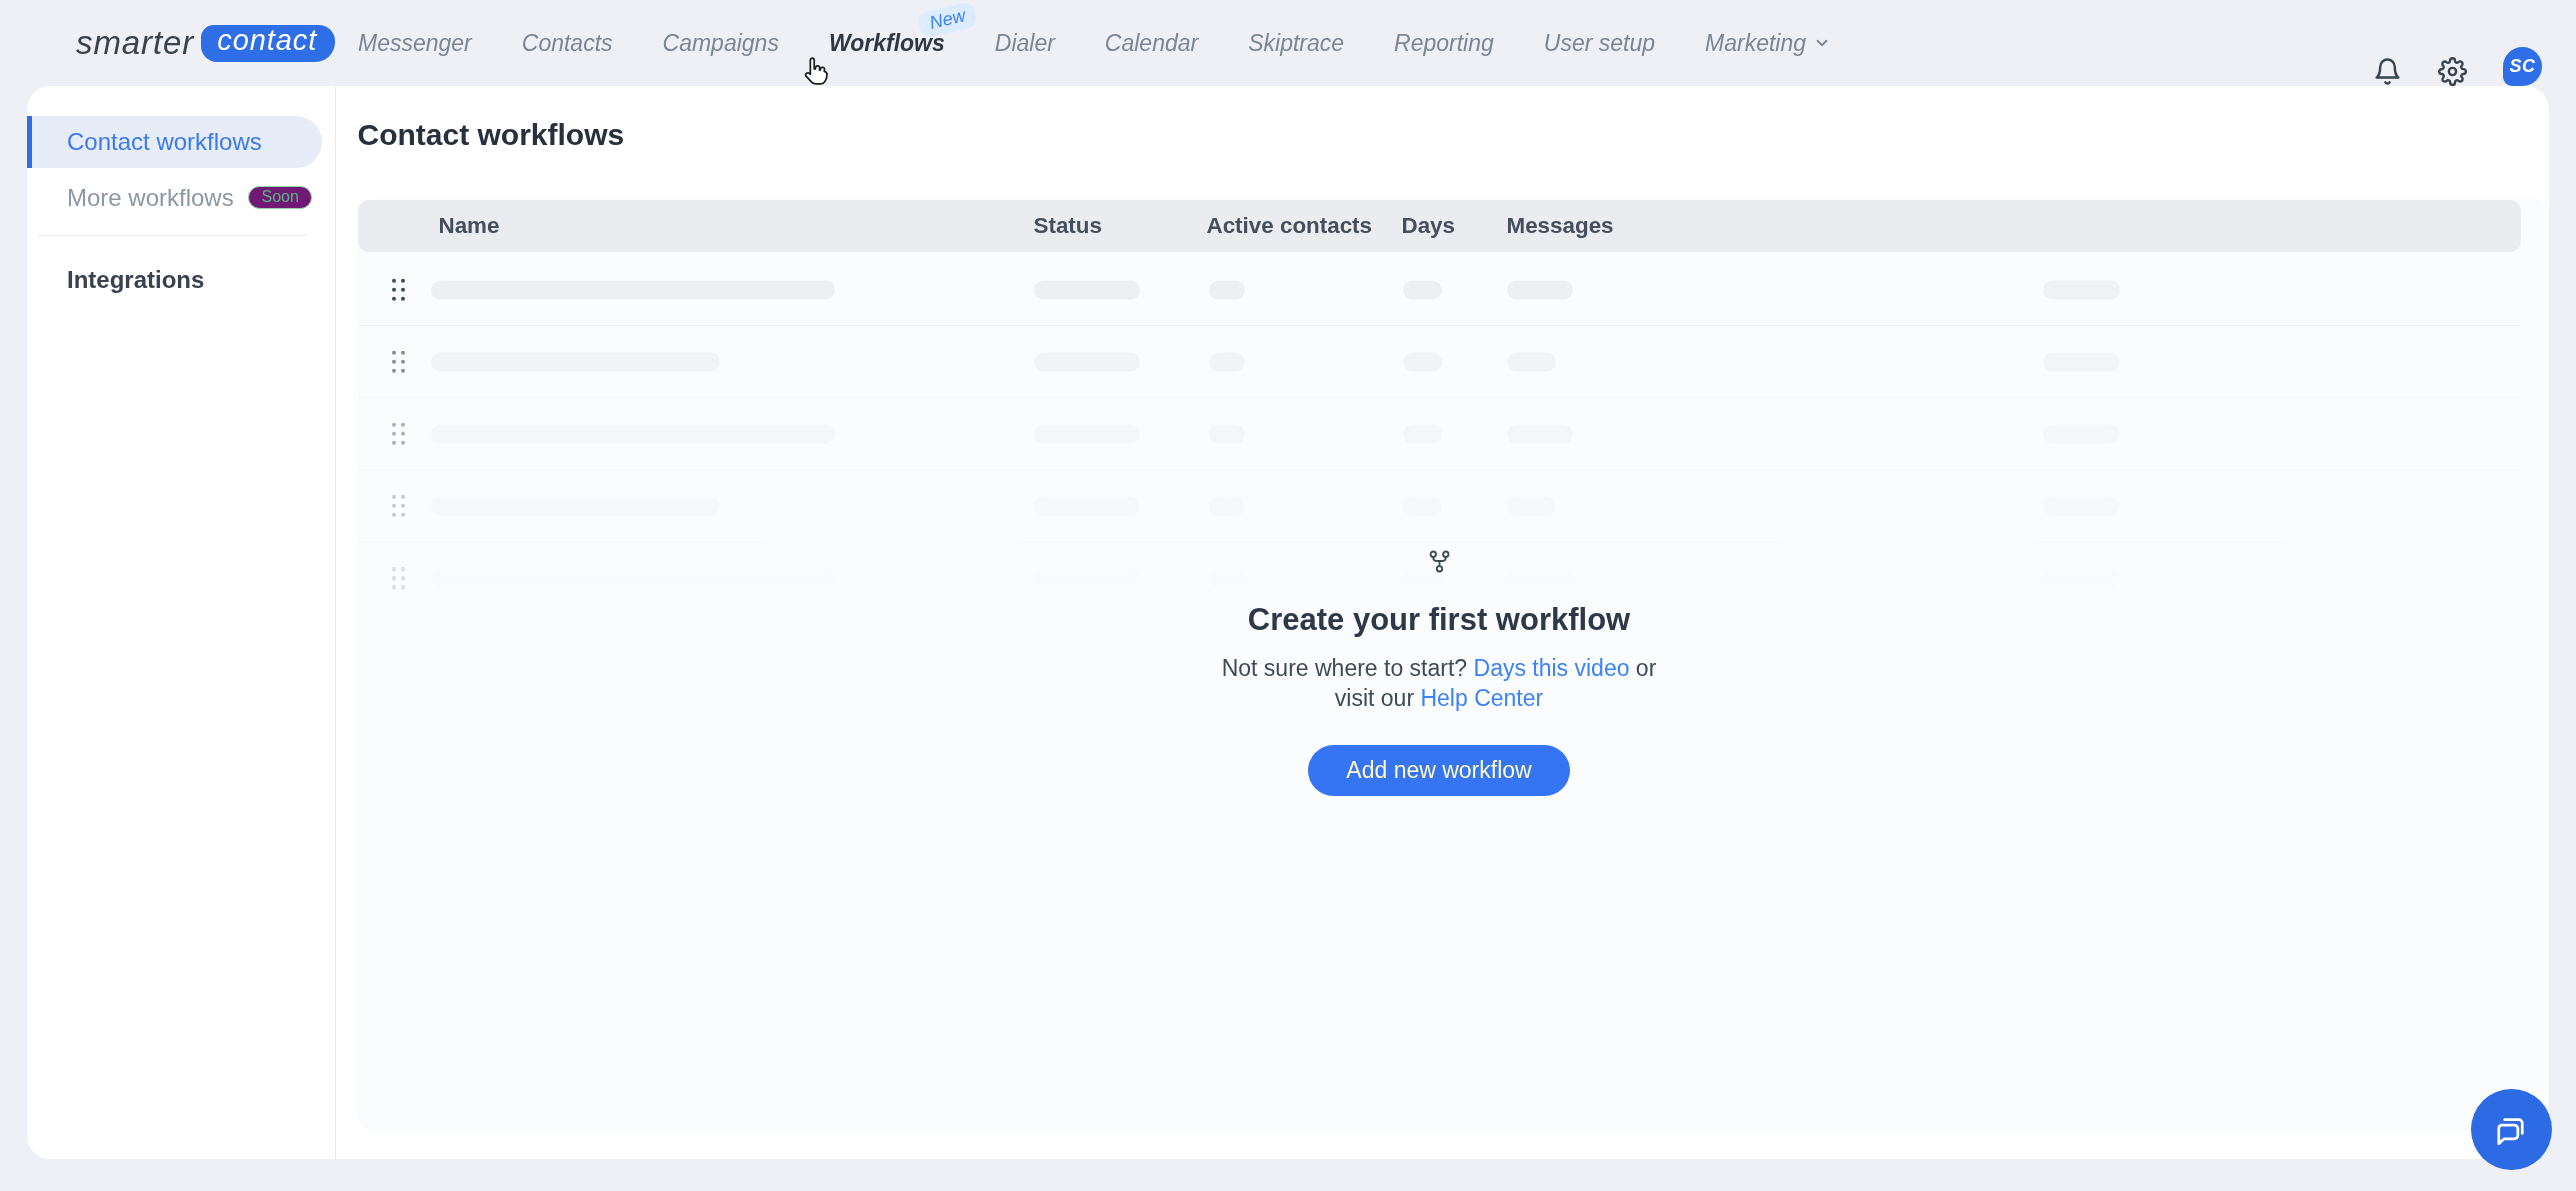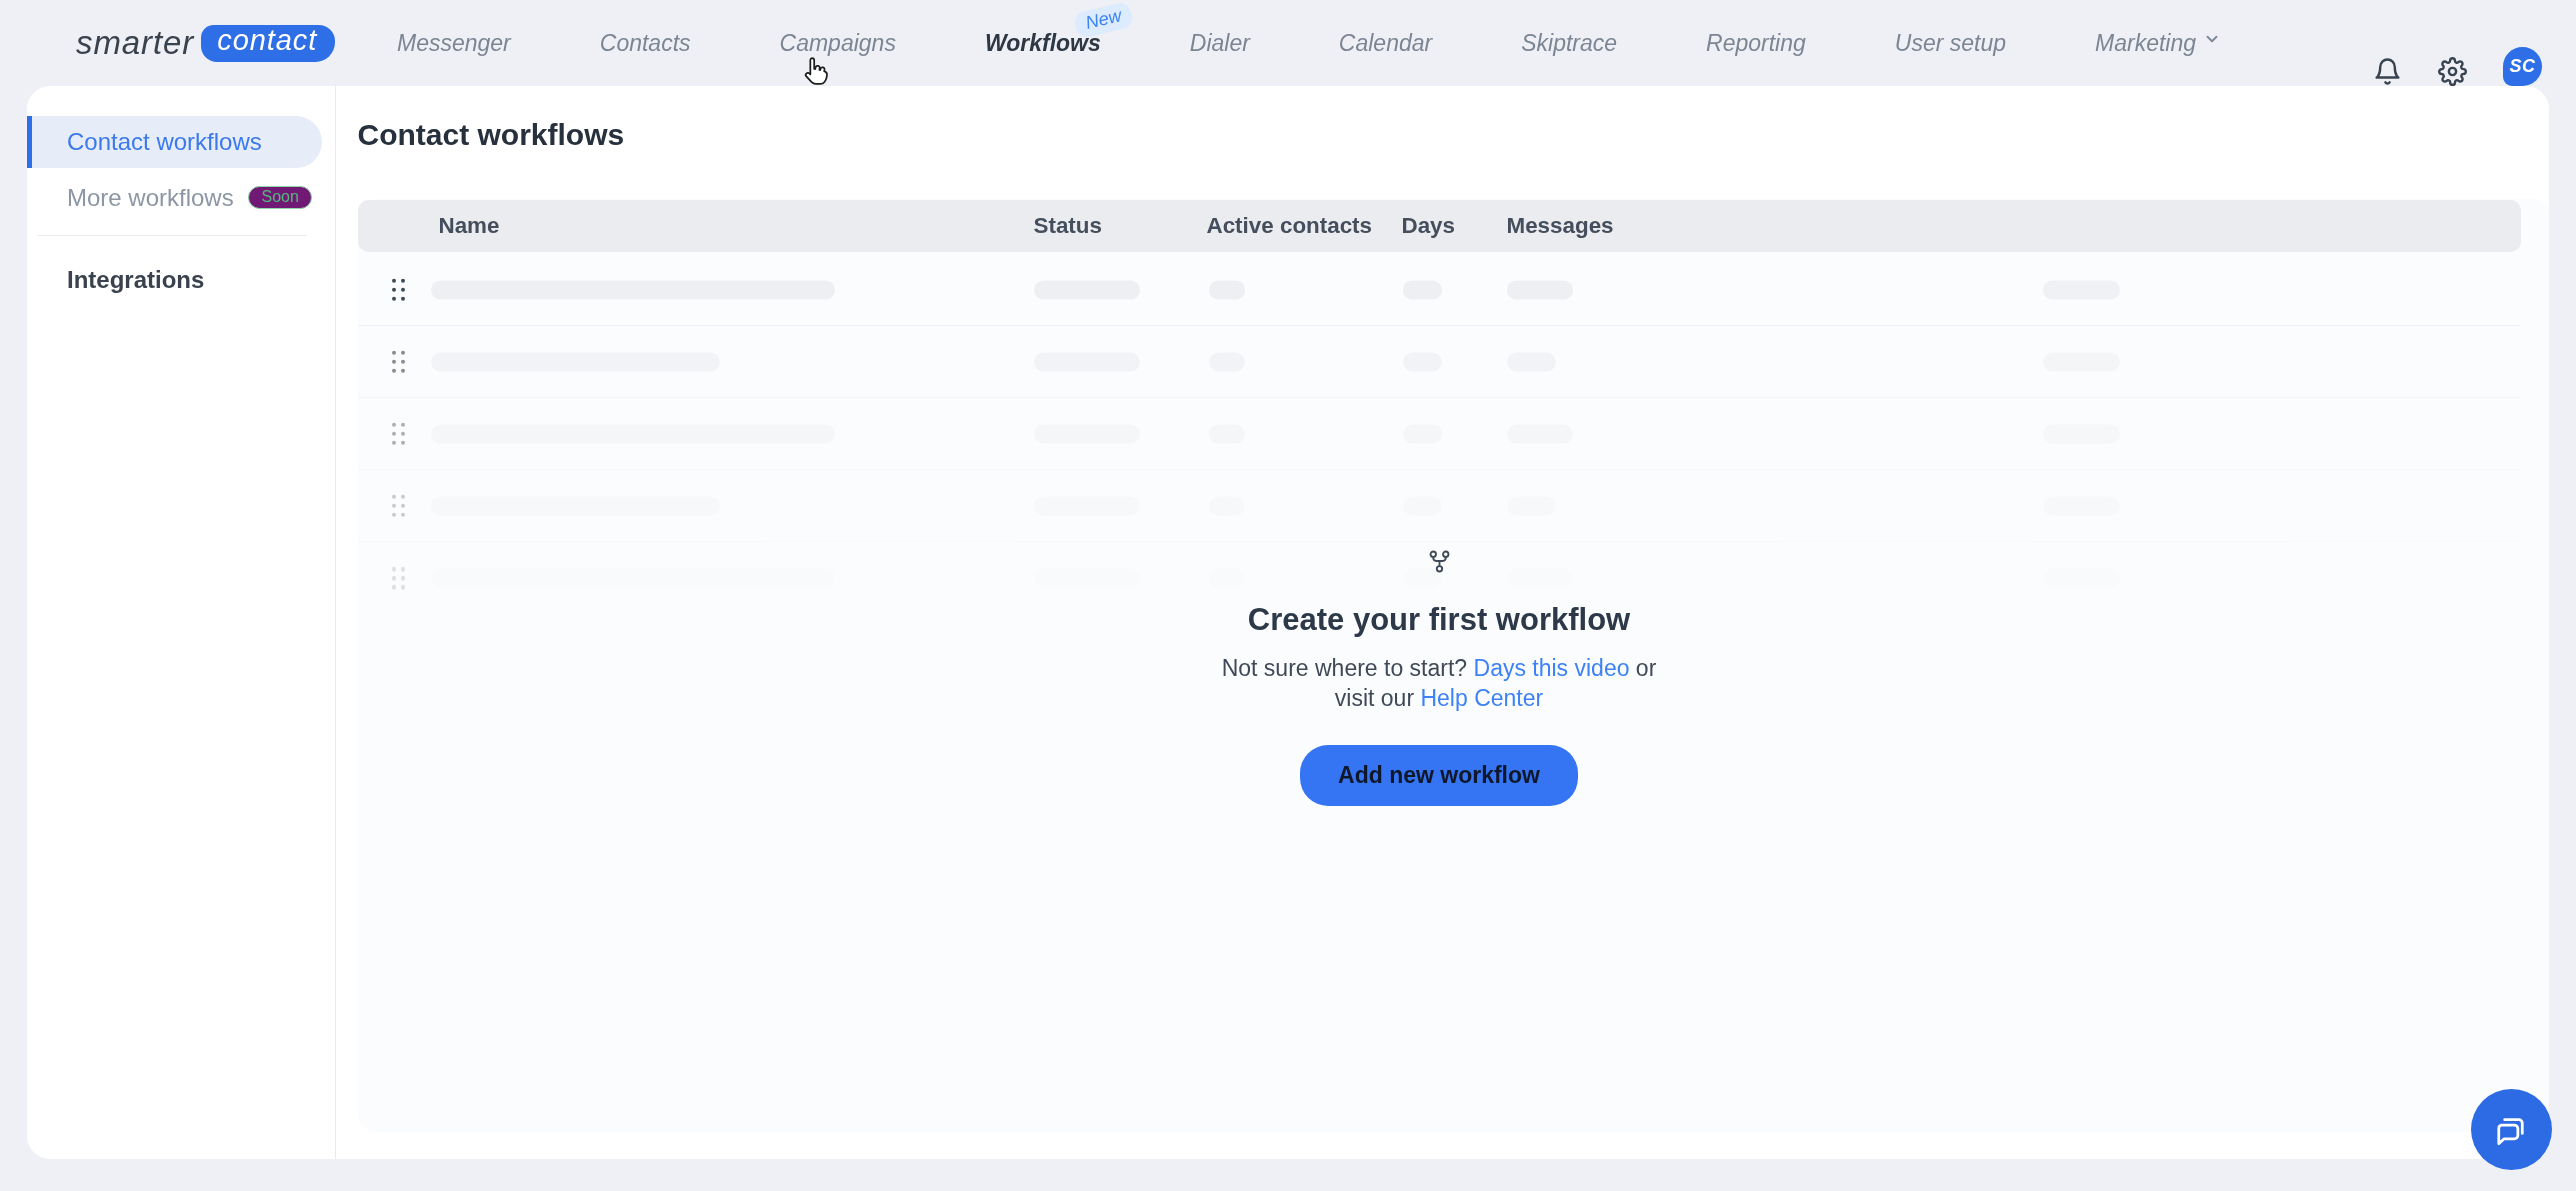--- a/index.html
+++ b/index.html
@@ -14,21 +14,21 @@
   
   .topbar { position:absolute; left:0; top:0; width:100%; height:86px;font-style:italic; }
   .logo { position:absolute; left:76px; top:0; height:86px; display:flex; align-items:center; gap:7.2px; }
   .logo-left { font-size:33px; letter-spacing:0.9px; color:#39424d; font-weight:500; }
   .logo-pill {
     background:var(--accent,#2e6fe8); color:#fff; font-size:29px; font-weight:500;
     letter-spacing:0.9px; border-radius:12.5px 16px 19.7px 16px; padding:2.7px 18px 7.2px 16px; line-height:1;
     display:flex; align-items:center; height:37px;
   }
   .nav { position:absolute; left:358px; top:0; height:86px; display:flex; align-items:center; gap:50px; }
-  .nav-item { position:relative; font-size:23px; color:#7c8594; cursor:pointer; white-space:nowrap; display:flex; gap:7.2px;margin-left:39px; }
+  .nav-item { position:relative; font-size:23px; color:#7c8594; cursor:pointer; white-space:nowrap; display:flex; align-items:center; gap:7.2px; }
   .nav-item.active { color:#2e3844; font-weight:700; }
   .nav-badge {
     position:absolute; top:-23px; right:-32px; transform:rotate(-13deg);
     background:#dcebfd; color:#3c83f6; font-size:18px; font-weight:500;
     border-radius:10.7px; padding:1.8px 10.7px 3.6px;
   }
   .chev { width:18px; height:18px; stroke:#7c8594; fill:none; stroke-width:2.4; stroke-linecap:round; stroke-linejoin:round; }
   .top-icons { position:absolute; right:34px; top:0; height:86px; display:flex; align-items:flex-end; gap:36px; }
   .icon-btn { width:29px; height:29px; cursor:pointer; }
   .icon-btn svg { width:29px; height:29px; stroke:#39434f; fill:none; stroke-width:2; stroke-linecap:round; stroke-linejoin:round; }
@@ -89,22 +89,22 @@
   .p-right  { left:1685px; width:77px; background:#f0f1f4; }
 
   
   .empty { position:absolute; left:21.5px; width:2163px; top:463px; text-align:center; z-index:3; }
   .branch-icon svg { width:25px; height:25px; stroke:#3f4a57; fill:none; stroke-width:1.8; }
   .empty h2 { margin-top:25px; font-size:31px; font-weight:700; color:#2d3949; }
   .empty .sub { margin-top:16px; font-size:23px; line-height:29.5px; color:#3f4a59; }
   .empty a { color:var(--link,#3d82f6); text-decoration:none; cursor:pointer; }
   .add-btn {
     margin-top:32px; display:inline-flex; align-items:center; justify-content:center;
-    height:61px; padding:0 38px; background:#3575f3; border:none; border-radius:28px;
-    color:#0f172a; font-size:23px; font-weight:700; font-family:inherit; cursor:pointer;
+    height:51px; padding:0 38px; background:#3575f3; border:none; border-radius:28px;
+    color:#fef9c3; font-size:23px; font-weight:400; font-family:inherit; cursor:pointer;
   }
 
   
   .chat-fab {
     position:absolute; left:2471px; top:1089px; width:81px; height:81px; border-radius:50%;
     background:#2d6be4; display:flex; align-items:center; justify-content:center; cursor:pointer; z-index:5;
   }
   .chat-fab svg { width:47px; height:47px; fill:none; stroke:#fff; stroke-width:2.8; stroke-linejoin:round; stroke-linecap:round; }
 
   

